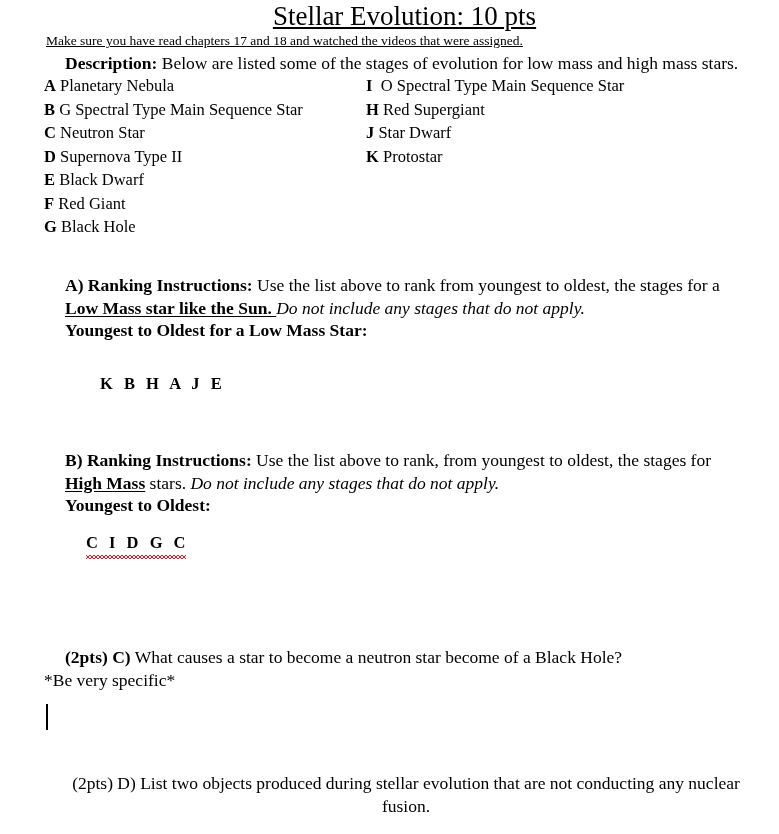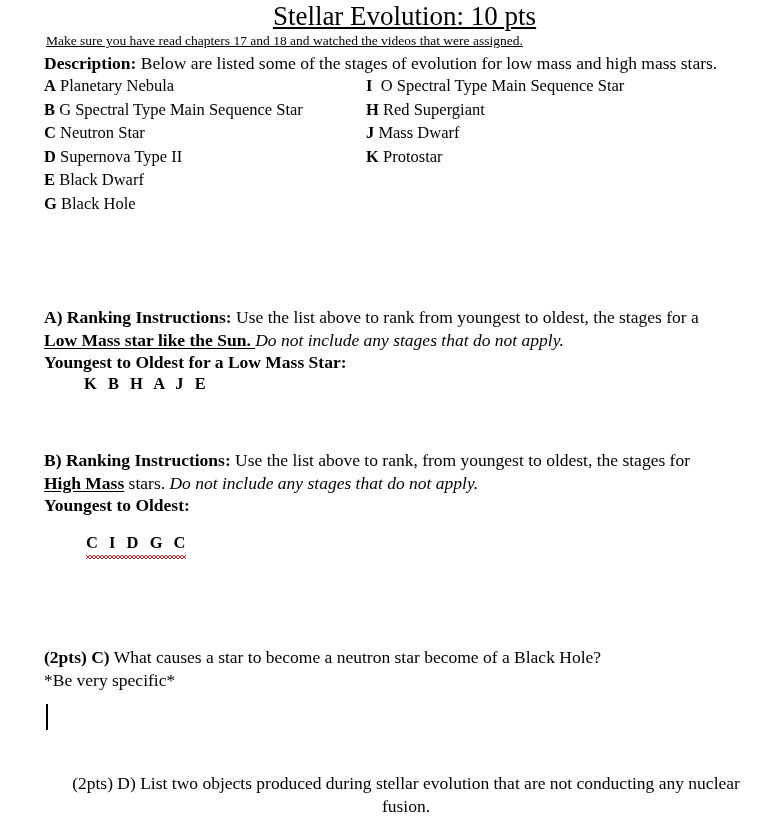--- a/index.html
+++ b/index.html
@@ -86,33 +86,33 @@
 
   
   .qblock {
     position: absolute;
     left: 44px;
     width: 724px;
     font-size: 17.5px;
     line-height: 22.5px;
   }
   .qline { white-space: nowrap; }
-  .b { font-weight: bold; }
+  .b { font-weight: bold; margin-left: 21px; }
   .i { font-style: italic; }
   .u { text-decoration: underline; text-underline-offset: 2px; }
 
   .answer {
     font-weight: bold;
     font-size: 16.5px;
     letter-spacing: 3.5px;
     white-space: nowrap;
   }
   .answer-a {
     position: absolute;
-    left: 84px;
+    left: 100px;
     top: 374px;
   }
   .answer-b {
     position: absolute;
     left: 86px;
     top: 533px;
     text-decoration: underline;
     text-underline-offset: 2px;
   }
   .spellwrap { position: relative; display: inline-block; }
@@ -149,31 +149,32 @@
   <div class="subtitle"><span>Make sure you have read chapters 17 and 18 and watched the videos that were assigned.</span></div>
 
   <div class="description"><span class="b">Description:</span><span> Below are listed some of the stages of evolution for low mass and high mass stars.</span></div>
 
   <div class="stage-list left">
     <div class="stage-item"><span class="stage-letter">A</span>&nbsp;<span class="stage-name">Planetary Nebula</span></div>
     <div class="stage-item"><span class="stage-letter">B</span>&nbsp;<span class="stage-name">G Spectral Type Main Sequence Star</span></div>
     <div class="stage-item"><span class="stage-letter">C</span>&nbsp;<span class="stage-name">Neutron Star</span></div>
     <div class="stage-item"><span class="stage-letter">D</span>&nbsp;<span class="stage-name">Supernova Type II</span></div>
     <div class="stage-item"><span class="stage-letter">E</span>&nbsp;<span class="stage-name">Black Dwarf</span></div>
+    <div class="stage-item"><span class="stage-letter">F</span>&nbsp;<span class="stage-name">Red Giant</span></div>
     <div class="stage-item"><span class="stage-letter">G</span>&nbsp;<span class="stage-name">Black Hole</span></div>
   </div>
 
   <div class="stage-list right">
     <div class="stage-item"><span class="stage-letter">I</span>&nbsp;&nbsp;<span class="stage-name">O Spectral Type Main Sequence Star</span></div>
     <div class="stage-item"><span class="stage-letter">H</span>&nbsp;<span class="stage-name">Red Supergiant</span></div>
-    <div class="stage-item"><span class="stage-letter">J</span>&nbsp;<span class="stage-name">Mass Dwarf</span></div>
+    <div class="stage-item"><span class="stage-letter">J</span>&nbsp;<span class="stage-name">Star Dwarf</span></div>
     <div class="stage-item"><span class="stage-letter">K</span>&nbsp;<span class="stage-name">Protostar</span></div>
   </div>
 
-  <div class="qblock" style="top:306px;">
+  <div class="qblock" style="top:274px;">
     <div class="qline"><span class="b">A) Ranking Instructions:</span><span> Use the list above to rank from youngest to oldest, the stages for a</span></div>
     <div class="qline"><span class="b u">Low Mass star like the Sun. </span><span class="i">Do not include any stages that do not apply.</span></div>
     <div class="qline b">Youngest to Oldest for a Low Mass Star:</div>
   </div>
   <div class="answer answer-a">K B H A J E</div>
 
   <div class="qblock" style="top:449px;">
     <div class="qline"><span class="b">B) Ranking Instructions:</span><span> Use the list above to rank, from youngest to oldest, the stages for</span></div>
     <div class="qline"><span class="b u">High Mass</span><span> stars. </span><span class="i">Do not include any stages that do not apply.</span></div>
     <div class="qline b">Youngest to Oldest:</div>

